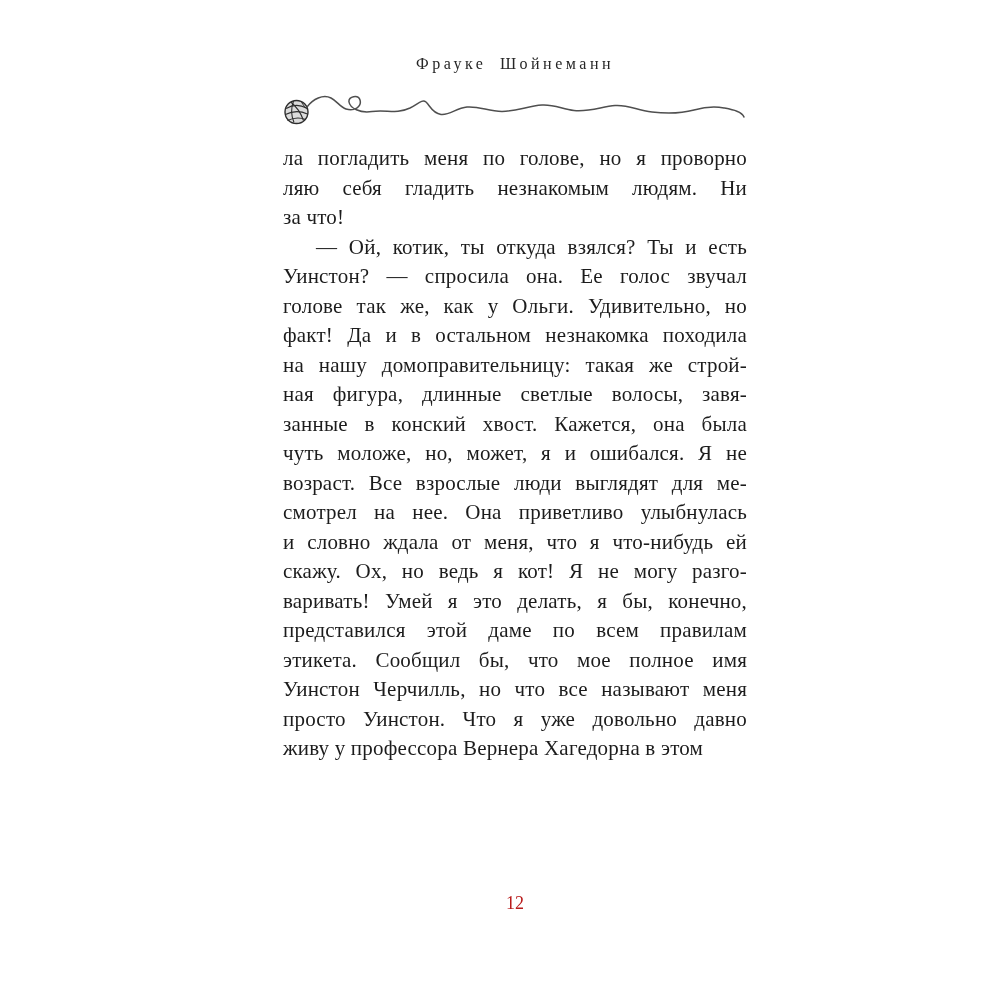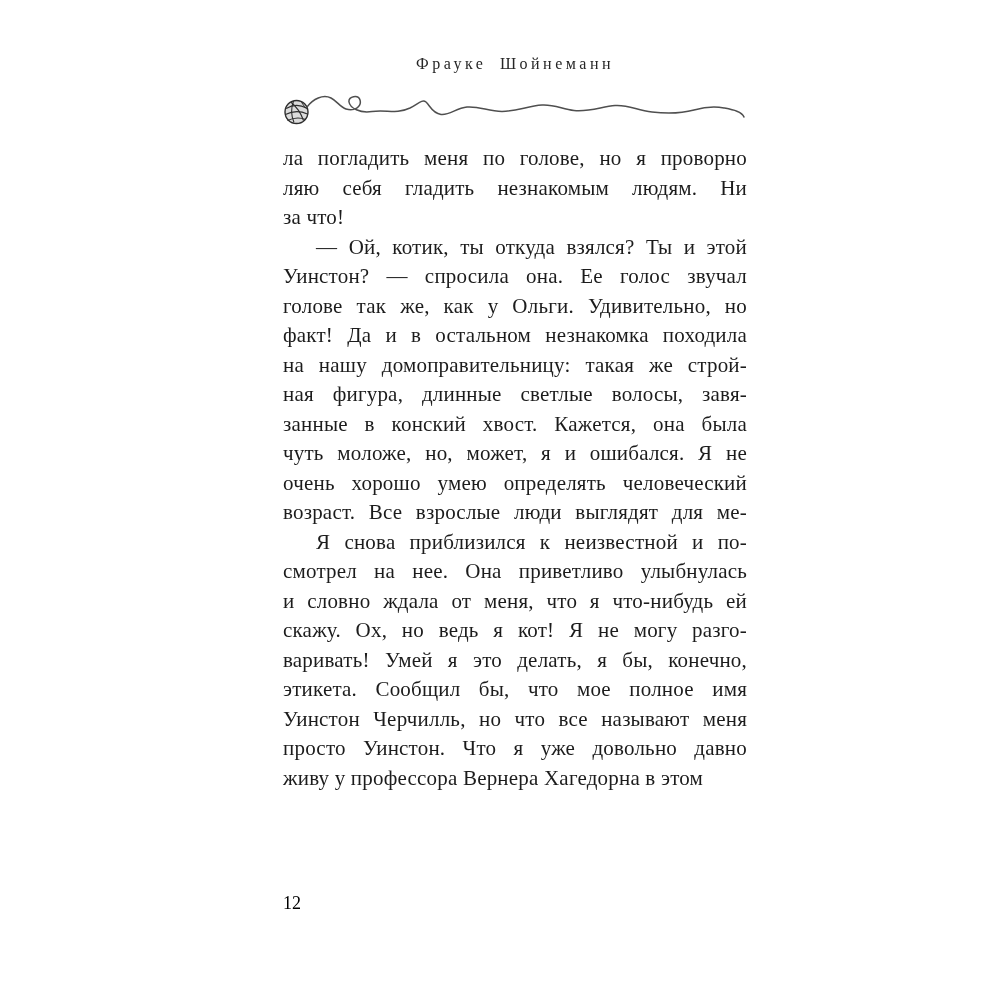--- a/index.html
+++ b/index.html
@@ -65,23 +65,23 @@
     text-align-last: left;
   }
   .line.indent {
     text-indent: 33px;
   }
   .page-number {
     position: absolute;
     top: 893px;
     left: 0;
     width: 100%;
-    text-align: left;
+    text-align: center;
     font-size: 18px;
-    color: #000000;
+    color: #b91c1c;
   }
 </style>
 </head>
 <body>
 
 <div class="page">
   <div class="content-column">
 
     <div class="running-head">Фрауке Шойнеманн</div>
 
@@ -115,37 +115,36 @@
                C 450 16.8, 459 18.5, 461 24" fill="none" stroke="#4f4f4f" stroke-width="1.5" stroke-linecap="round"></path>
     </svg>
 
     <div class="body-text">
         <div class="para">
           <div class="line">ла погладить меня по голове, но я проворно</div>
           <div class="line">ляю себя гладить незнакомым людям. Ни</div>
           <div class="line last">за что!</div>
         </div>
         <div class="para">
-          <div class="line indent">— Ой, котик, ты откуда взялся? Ты и этой</div>
+          <div class="line indent">— Ой, котик, ты откуда взялся? Ты и есть</div>
           <div class="line">Уинстон? — спросила она. Ее голос звучал</div>
           <div class="line">голове так же, как у Ольги. Удивительно, но</div>
           <div class="line">факт! Да и в остальном незнакомка походила</div>
           <div class="line">на нашу домоправительницу: такая же строй-</div>
           <div class="line">ная фигура, длинные светлые волосы, завя-</div>
           <div class="line">занные в конский хвост. Кажется, она была</div>
           <div class="line">чуть моложе, но, может, я и ошибался. Я не</div>
-          <div class="line">очень хорошо умею определять человеческий</div>
           <div class="line">возраст. Все взрослые люди выглядят для ме-</div>
         </div>
         <div class="para">
-          <div class="line indent">Я снова приблизился к неизвестной и по-</div>
           <div class="line">смотрел на нее. Она приветливо улыбнулась</div>
           <div class="line">и словно ждала от меня, что я что-нибудь ей</div>
           <div class="line">скажу. Ох, но ведь я кот! Я не могу разго-</div>
           <div class="line">варивать! Умей я это делать, я бы, конечно,</div>
+          <div class="line">представился этой даме по всем правилам</div>
           <div class="line">этикета. Сообщил бы, что мое полное имя</div>
           <div class="line">Уинстон Черчилль, но что все называют меня</div>
           <div class="line">просто Уинстон. Что я уже довольно давно</div>
           <div class="line last">живу у профессора Вернера Хагедорна в этом</div>
         </div>
       </div>
 
     <div class="page-number">12</div>
   </div>
 </div>

